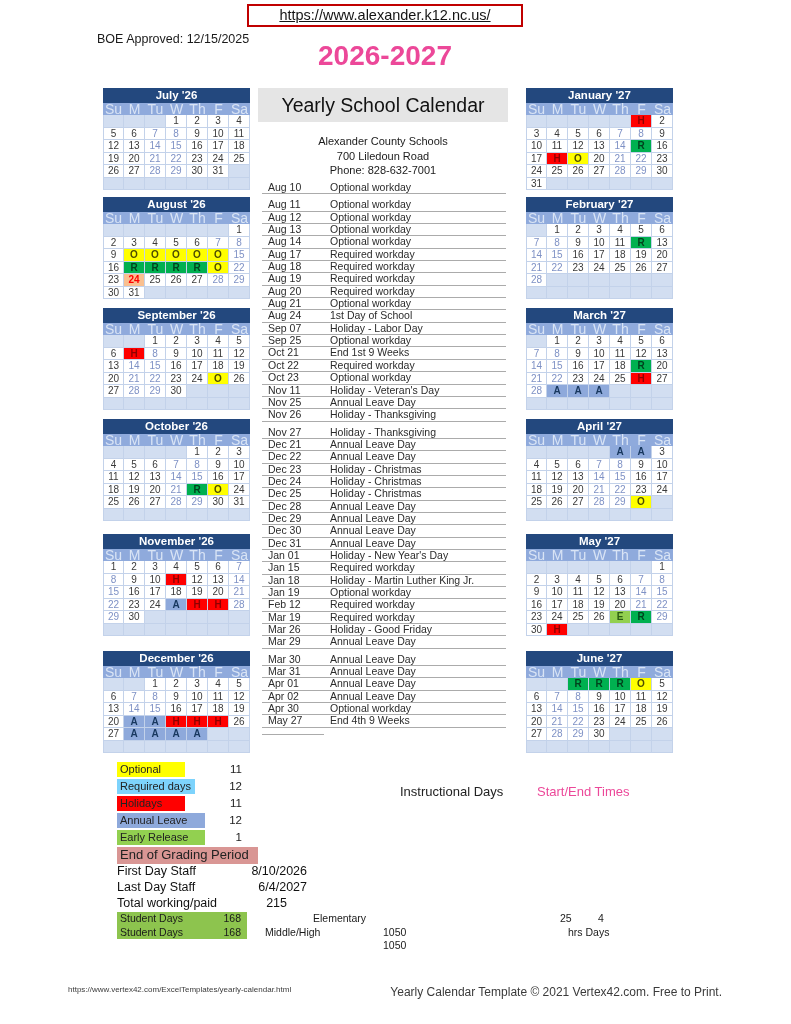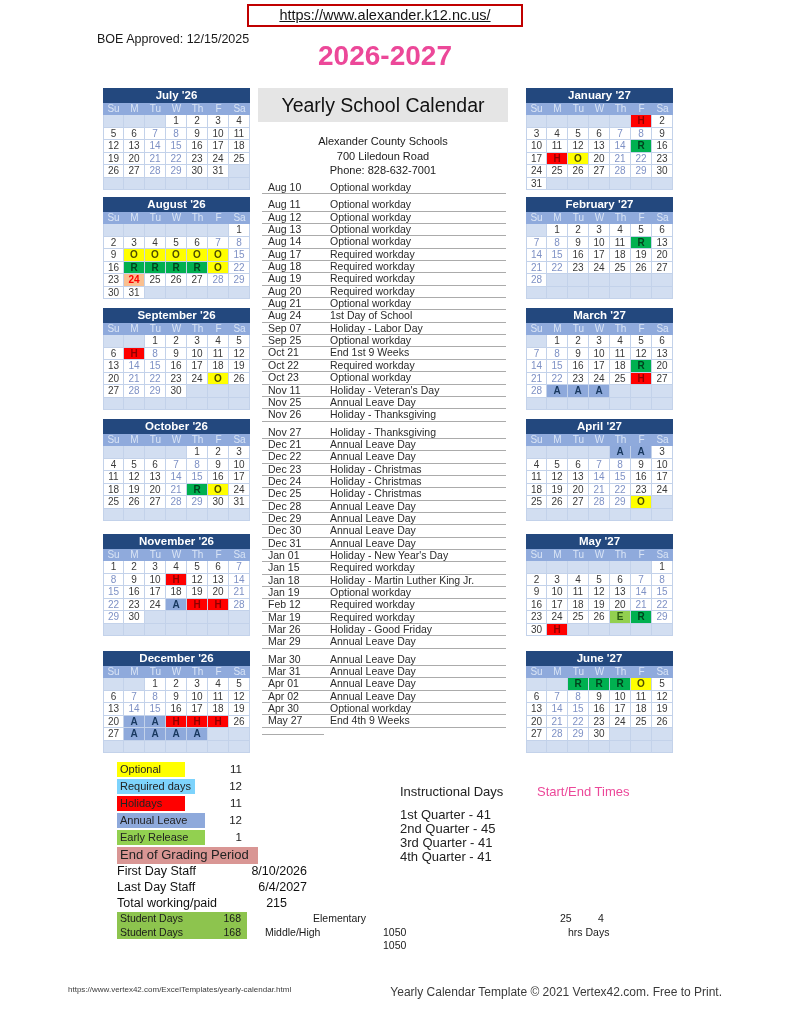--- a/index.html
+++ b/index.html
@@ -17,21 +17,21 @@
   
   #col-left,#col-right{position:absolute;top:88px;width:177px;height:680px;}
   #col-left{left:103px;} #col-right{left:526px;}
   .month{position:absolute;left:0;width:147px;}
   .month:nth-child(1){top:0}   .month:nth-child(2){top:109px}
   .month:nth-child(3){top:220px}.month:nth-child(4){top:331px}
   .month:nth-child(5){top:446px}.month:nth-child(6){top:563px}
   .m-header{height:15px;background:#23487e;color:#fff;font-size:11.5px;font-weight:bold;
     text-align:center;line-height:15px;}
   .m-days{display:grid;grid-template-columns:repeat(7,1fr);height:12px;background:#8faadc;
-    color:#d9e4f5;font-size:10px;text-align:center;line-height:12px;}
+    color:#d9e4f5;font-size:14px;text-align:center;line-height:12px;}
   .m-grid{display:grid;grid-template-columns:repeat(7,1fr);grid-auto-rows:12.5px;}
   .m-cell{box-sizing:border-box;border-right:1px solid #c3d2ea;border-bottom:1px solid #c3d2ea;
     background:#fff;color:#3a3a3a;font-size:10px;line-height:11.5px;text-align:center;}
   .m-grid .m-cell:nth-child(7n+1){border-left:1px solid #c3d2ea;}
   .m-cell.empty{background:#d2def1;}
   .m-cell.light{color:#7e91c5;}
   .m-cell.code{font-weight:bold;}
   
   #center-col{position:absolute;left:258px;top:88px;width:250px;}
   .center-title{position:absolute;left:0;top:0;width:250px;height:34px;background:#e5e5e5;
@@ -982,26 +982,20 @@
     <span class="staff-value">6/4/2027</span>
   </div>
   <div class="staff-row">
     <span>Total working/paid</span>
     <span class="staff-value total">215</span>
   </div>
 </div>
 
 <div id="instr">
   <div class="blk-title">Instructional Days</div>
-  <div class="blk-lines">
-    <div>1st Quarter - 41</div>
-    <div>2nd Quarter - 45</div>
-    <div>3rd Quarter - 41</div>
-    <div>4th Quarter - 41</div>
-  </div>
 </div>
 
 <div id="times">
   <div class="blk-title">Start/End Times</div>
 </div>
 
 <div id="students">
   <div class="stu-green" style="background: rgb(141, 196, 78);">
     <span>Student Days</span>
     <span class="stu-val">168</span>

